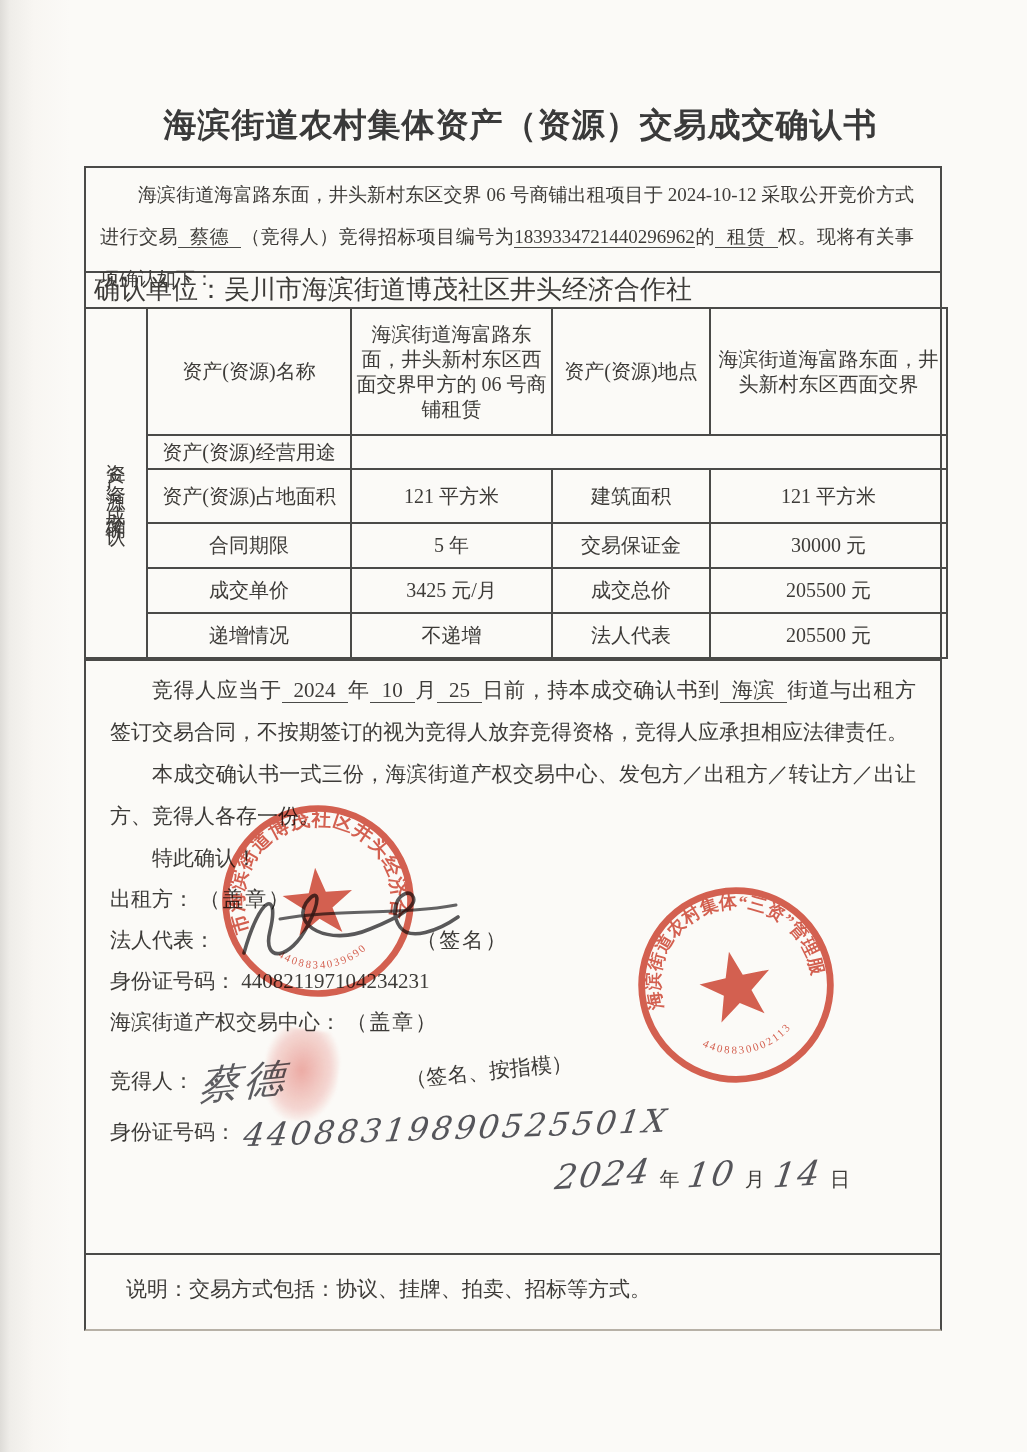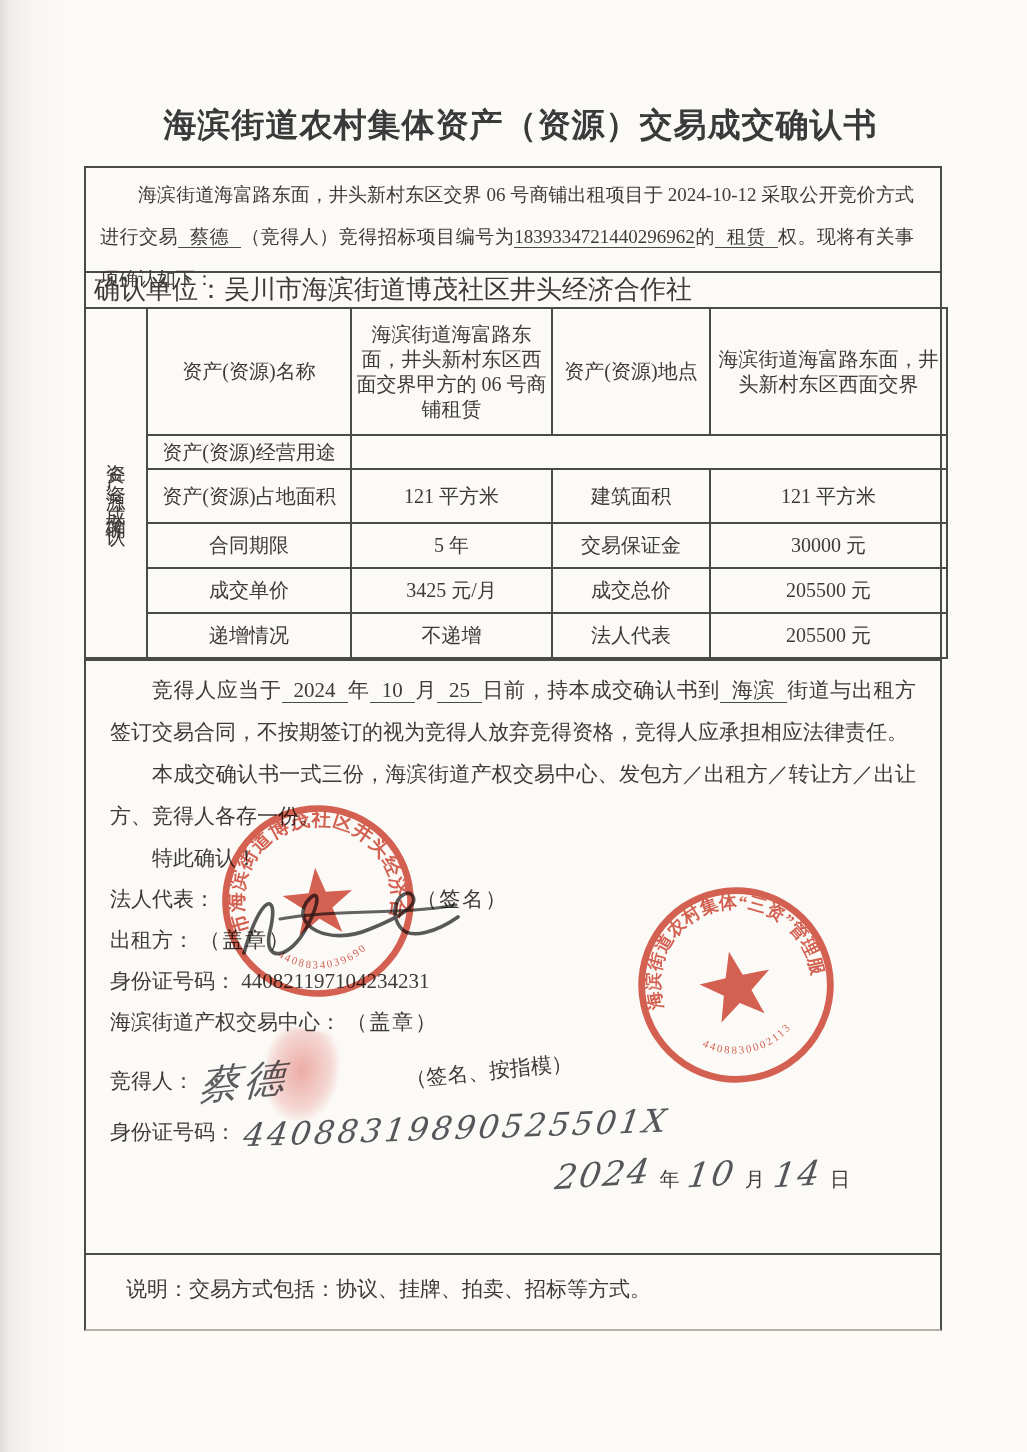--- a/index.html
+++ b/index.html
@@ -144,26 +144,26 @@
       <td>205500 元</td>
     </tr>
   </tbody>
     </table>
 
   <div class="sec-body">
     <p class="p-just" id="para1"><span>竞得人应当于</span><span class="u pad num">2024</span><span>年</span><span class="u pad num">10</span><span>月</span><span class="u pad num">25</span><span>日前，持本成交确认书到</span><span class="u pad">海滨</span><span>街道与出租方签订交易合同，不按期签订的视为竞得人放弃竞得资格，竞得人应承担相应法律责任。</span></p>
     <p class="p-just">本成交确认书一式三份，海滨街道产权交易中心、发包方／出租方／转让方／出让方、竞得人各存一份。</p>
     <p class="confirm-line">特此确认！</p>
     <p class="line">
+      <span>出租方：</span>
+      <span class="hintpad">（盖章）</span>
+    </p>
+    <p class="line">
       <span>法人代表：</span>
       <span class="hintpad" style="margin-left:196px;">（签名）</span>
-    </p>
-    <p class="line">
-      <span>出租方：</span>
-      <span class="hintpad">（盖章）</span>
     </p>
     <p class="line">
       <span>身份证号码：</span>
       <span class="num">440821197104234231</span>
     </p>
     <p class="center-line">
       <span>海滨街道产权交易中心：</span>
       <span class="hintpad">（盖章）</span>
     </p>
     <div class="bidder-line">

